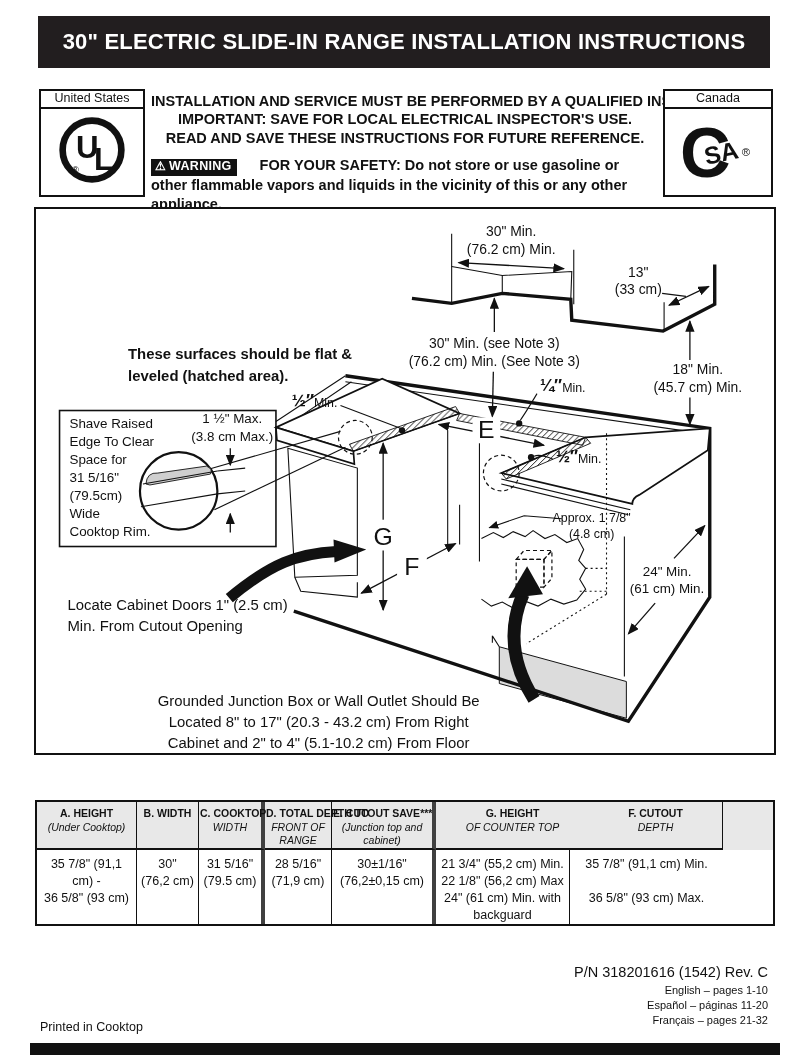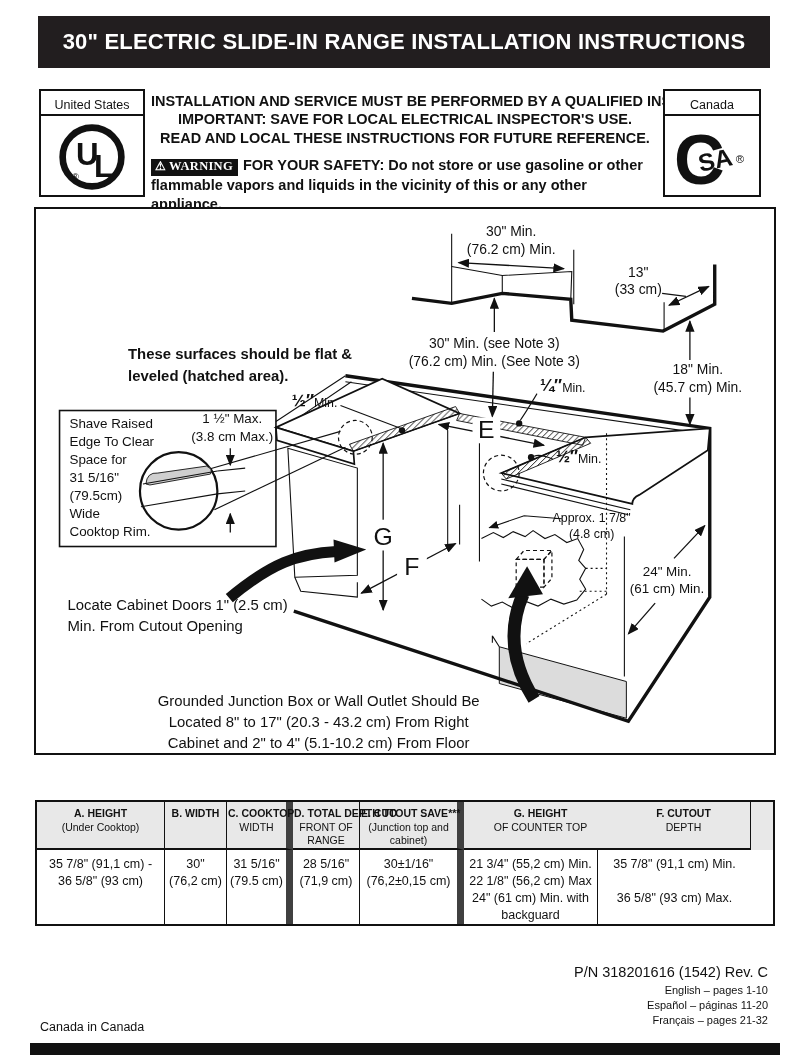--- a/index.html
+++ b/index.html
@@ -9,29 +9,29 @@
   
   .top-bar{position:absolute;left:38px;top:16px;width:732px;height:52px;background:#221e1f;
            display:flex;align-items:center;justify-content:center;}
   .top-bar .title{color:#fff;font-size:22px;font-weight:bold;letter-spacing:.2px;}
 
   
   .cert{position:absolute;left:35px;top:87px;width:740px;height:112px;}
   .cert-box{position:absolute;top:2px;height:108px;border:2px solid #111;text-align:center;
             box-sizing:border-box;background:#fff;}
   .cert-box.us{left:4px;width:106px;}
-  .cert-box.ca{left:628px;width:98px;}
-  .cert-label{font-size:12.5px;padding:7px 0 2px;border-bottom:2px solid #111;}
+  .cert-box.ca{left:628px;width:110px;}
+  .cert-label{font-size:12.5px;padding:0 0 2px;border-bottom:2px solid #111;}
   .cert-box svg{margin-top:5px;}
   .cert-notices{position:absolute;left:116px;top:5px;width:508px;text-align:center;
                 font-weight:bold;font-size:14.5px;line-height:1.27;}
   .cert-notices .nline{white-space:nowrap;}
   .cert-warning{margin-top:9px;text-align:left;font-size:14.5px;line-height:1.27;}
   .warn-badge{display:inline-block;background:#111;color:#fff;font-weight:bold;font-size:12.5px;
-              padding:0 5px 1px 4px;margin-right:5px;letter-spacing:.3px;font-family:Liberation Serif, serif;}
+              padding:0 5px 1px 4px;margin-right:23px;letter-spacing:.3px;}
   .warn-badge .tri{font-size:12px;margin-right:3px;}
 
   
   .diagram{position:absolute;left:34px;top:207px;width:742px;height:548px;border:2px solid #111;
            box-sizing:border-box;background:#fff;}
   svg text{font-family:"Liberation Sans",sans-serif;fill:#111;}
   .k{stroke:#111;stroke-width:3.4;fill:none;stroke-linejoin:miter;}
   .n{stroke:#111;stroke-width:1.1;fill:none;}
   .wf{fill:#fff;stroke:#111;stroke-width:1.7;}
   .d{stroke:#111;stroke-width:1.3;fill:none;}
@@ -42,31 +42,31 @@
   .t15{font-size:15px;} .t15b{font-size:15px;font-weight:bold;}
   .big{font-size:25px;} .frac{font-size:17px;font-weight:bold;} .mins{font-size:12.5px;}
 
   
   .warnline{position:absolute;left:36px;top:765px;width:740px;font-size:15px;font-weight:bold;}
 
   
   .spec{position:absolute;left:35px;top:800px;width:740px;border:2px solid #111;box-sizing:border-box;}
   .spec-row{display:flex;}
   .cell{box-sizing:border-box;border-right:1.5px solid #111;text-align:center;}
-  .cell.heavy{border-right:7px solid #404040;}
+  .cell.heavy{border-right:4px solid #404040;}
   .cell.last{border-right:none;}
-  .cA{width:128px;} .cB{width:62px;} .cC{width:66px;} .cD{width:67px;}
+  .cA{width:100px;} .cB{width:62px;} .cC{width:66px;} .cD{width:67px;}
   .cE{width:104px;} .cF{width:134px;} .cG{width:153px;}
   .th-row{background:#e8e8e8;}
   .th-row .cell{border-bottom:2px solid #111;}
   .th{font-size:10.5px;padding:5px 1px 4px;line-height:1.3;height:48px;}
   .th-main{white-space:nowrap;}
   .th-letter{font-weight:bold;}
   .th-name{font-weight:bold;}
-  .th-rest{white-space:pre-line;}
+  .th-rest{white-space:pre-line;font-style:italic;}
   .td{font-size:12.5px;padding:6px 2px 8px;line-height:1.35;height:74px;white-space:pre-line;}
 
   
   .footer-right{position:absolute;right:40px;top:963px;text-align:right;}
   .footer-right .pn{font-size:14.5px;line-height:1.35;}
   .footer-right .langs{font-size:11px;line-height:1.4;white-space:pre-line;}
   .printed{position:absolute;left:40px;top:1020px;font-size:12.5px;}
   .bottom-bar{position:absolute;left:30px;top:1043px;width:750px;height:12px;background:#111;}
 </style>
 </head>
@@ -85,21 +85,21 @@
         <circle cx="38" cy="38" r="31" fill="none" stroke="#111" stroke-width="7"></circle>
         <text x="21" y="46" font-size="33" font-weight="bold">U</text>
         <text x="40" y="59" font-size="33" font-weight="bold">L</text>
         <text x="17" y="62" font-size="10">®</text>
       </svg>
     </div>
 
     <div class="cert-notices">
       <div class="nline">INSTALLATION AND SERVICE MUST BE PERFORMED BY A QUALIFIED INSTALLER.</div>
       <div class="nline">IMPORTANT: SAVE FOR LOCAL ELECTRICAL INSPECTOR'S USE.</div>
-      <div class="nline">READ AND LOCAL THESE INSTRUCTIONS FOR FUTURE REFERENCE.</div>
+      <div class="nline">READ AND SAVE THESE INSTRUCTIONS FOR FUTURE REFERENCE.</div>
       <div class="cert-warning">
         <span class="warn-badge"><span class="tri">⚠</span><span>WARNING</span></span><span>FOR YOUR SAFETY: Do not store or use gasoline or other flammable vapors and liquids in the vicinity of this or any other appliance.</span>
       </div>
     </div>
 
     <div class="cert-box ca">
       <div class="cert-label">Canada</div>
       <svg viewBox="0 0 84 76" width="80" height="72">
         <text x="2" y="66" font-size="74" font-weight="bold">C</text>
         <text x="27" y="51" font-size="26" font-weight="bold" transform="rotate(-12 42 40)">SA</text>
@@ -310,16 +310,16 @@
 36 5/8" (93 cm) Max.</div>
     </div>
   </div>
 
   <div class="footer-right">
     <div class="pn">P/N 318201616 (1542) Rev. C</div>
     <div class="langs">English – pages 1-10
 Español – páginas 11-20
 Français – pages 21-32</div>
   </div>
-  <div class="printed">Canada in Canada</div>
+  <div class="printed">Printed in Cooktop</div>
   <div class="bottom-bar"></div>
 
 </div>
 
 </body></html>

